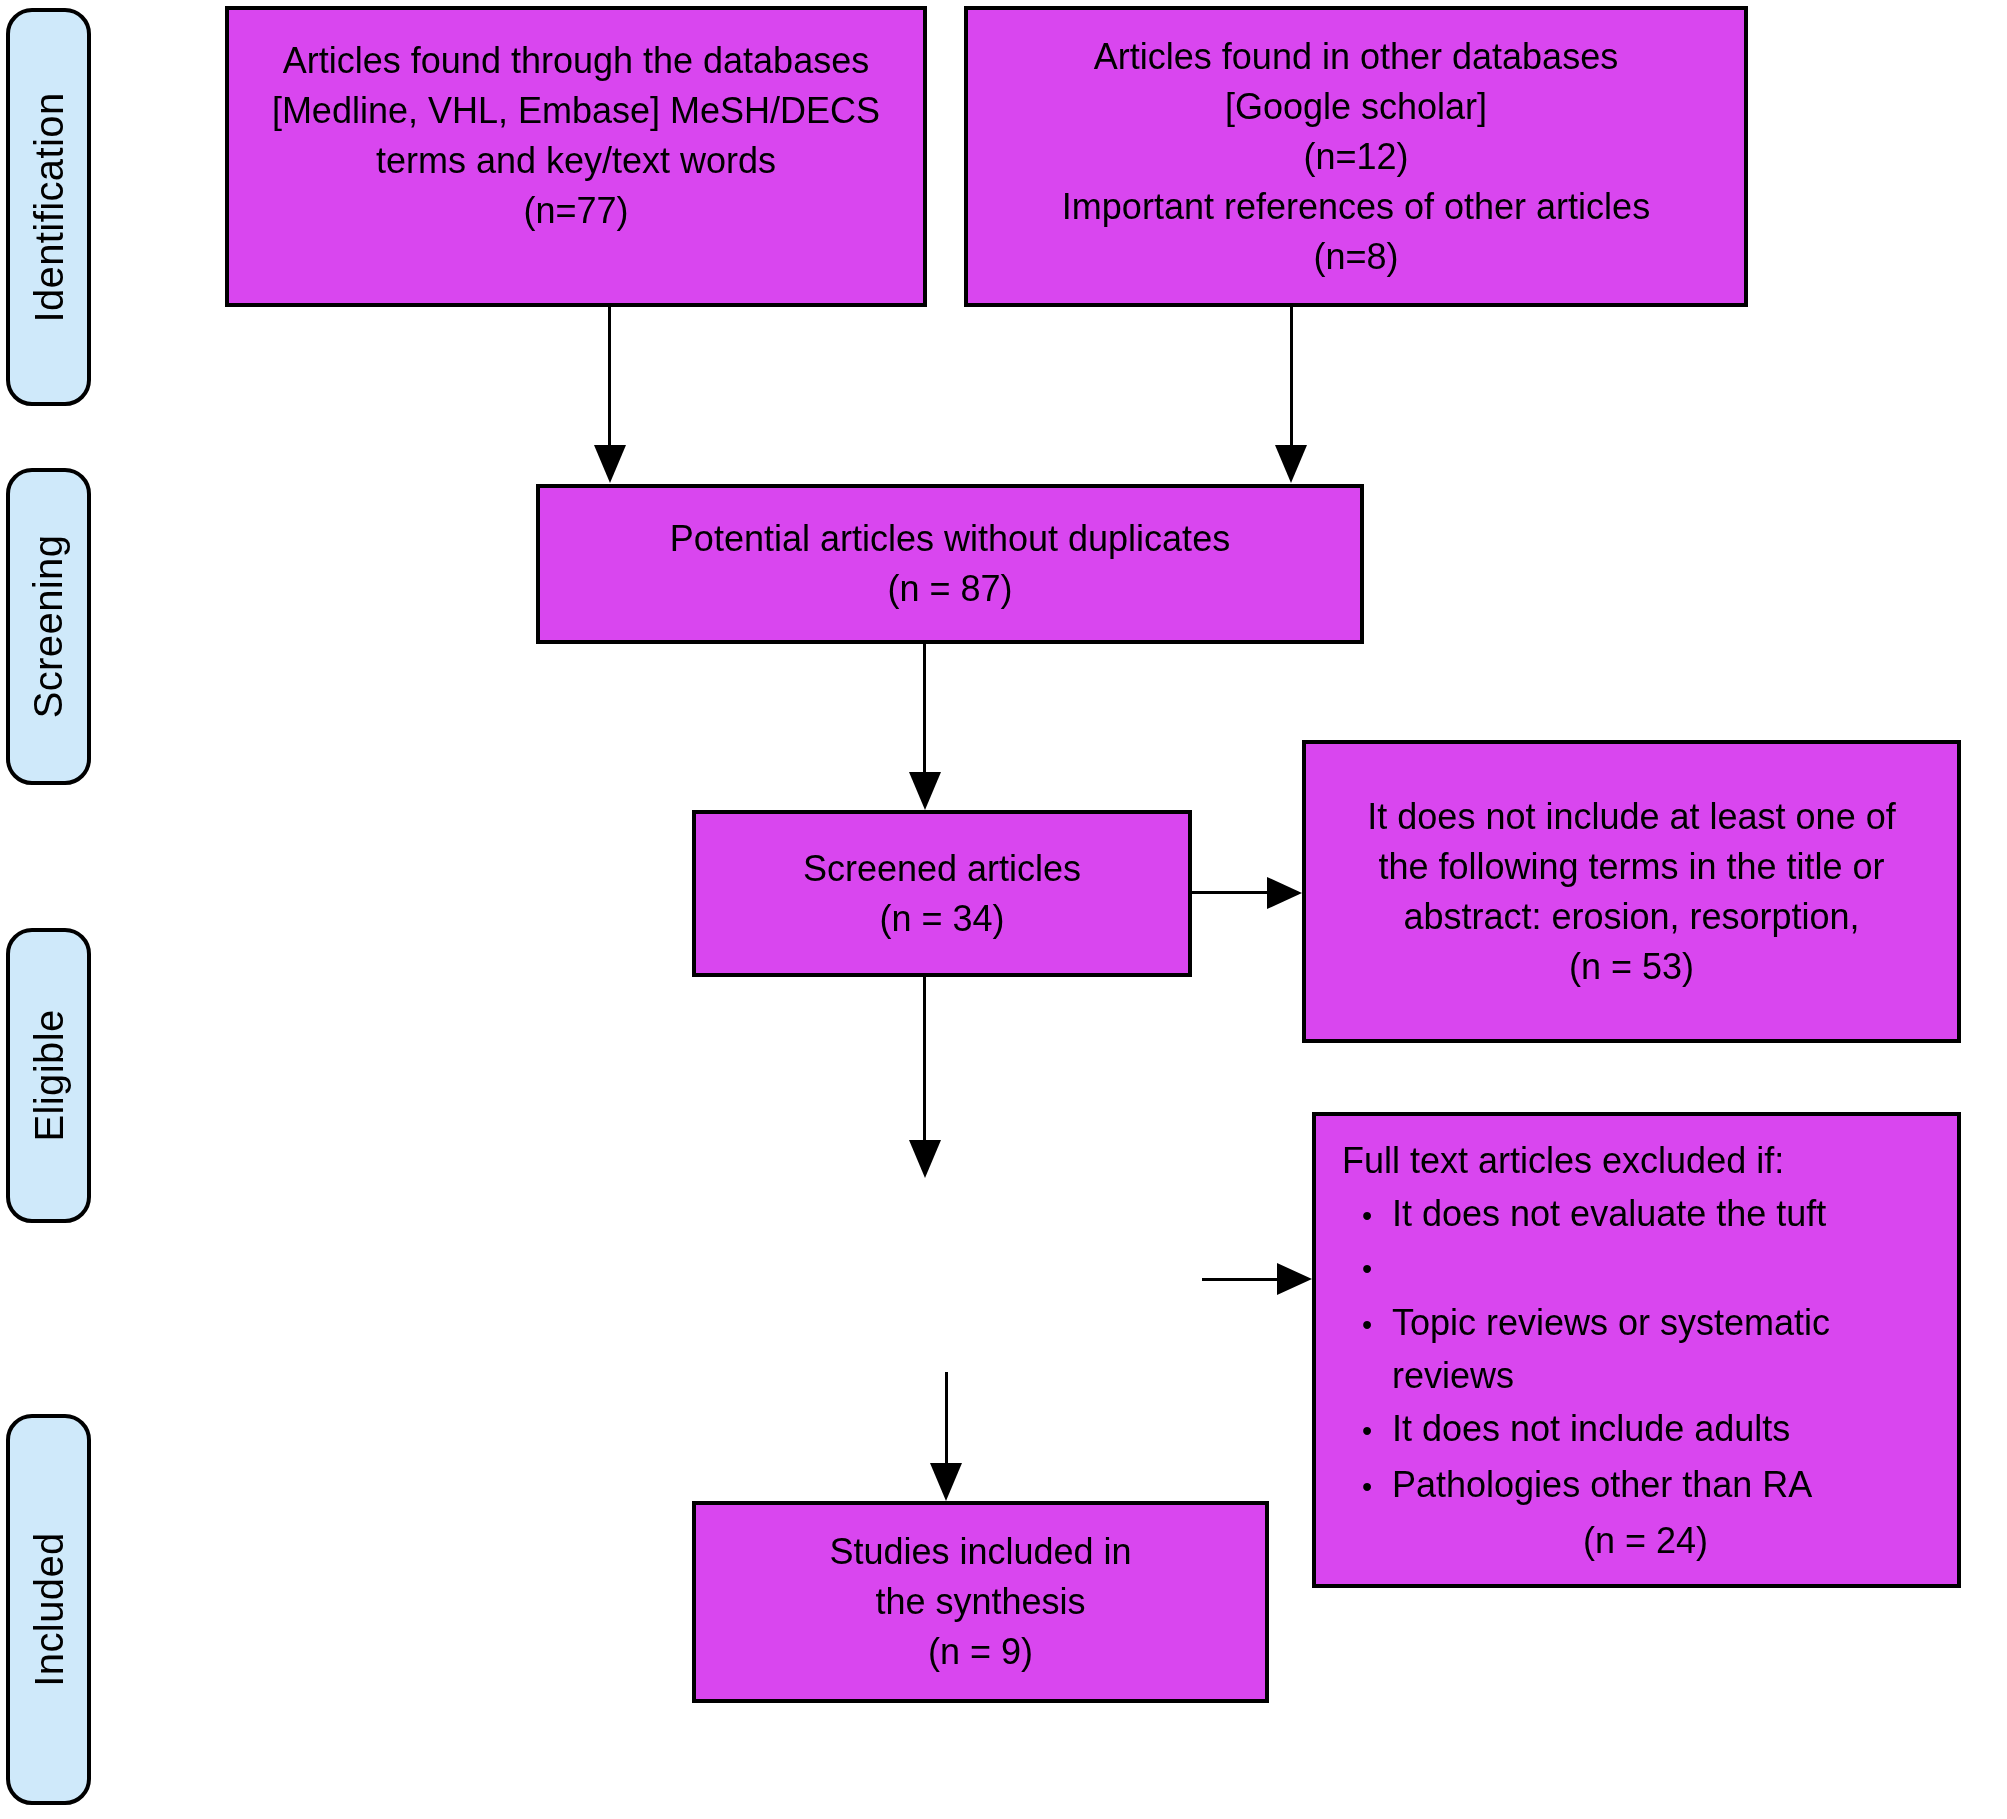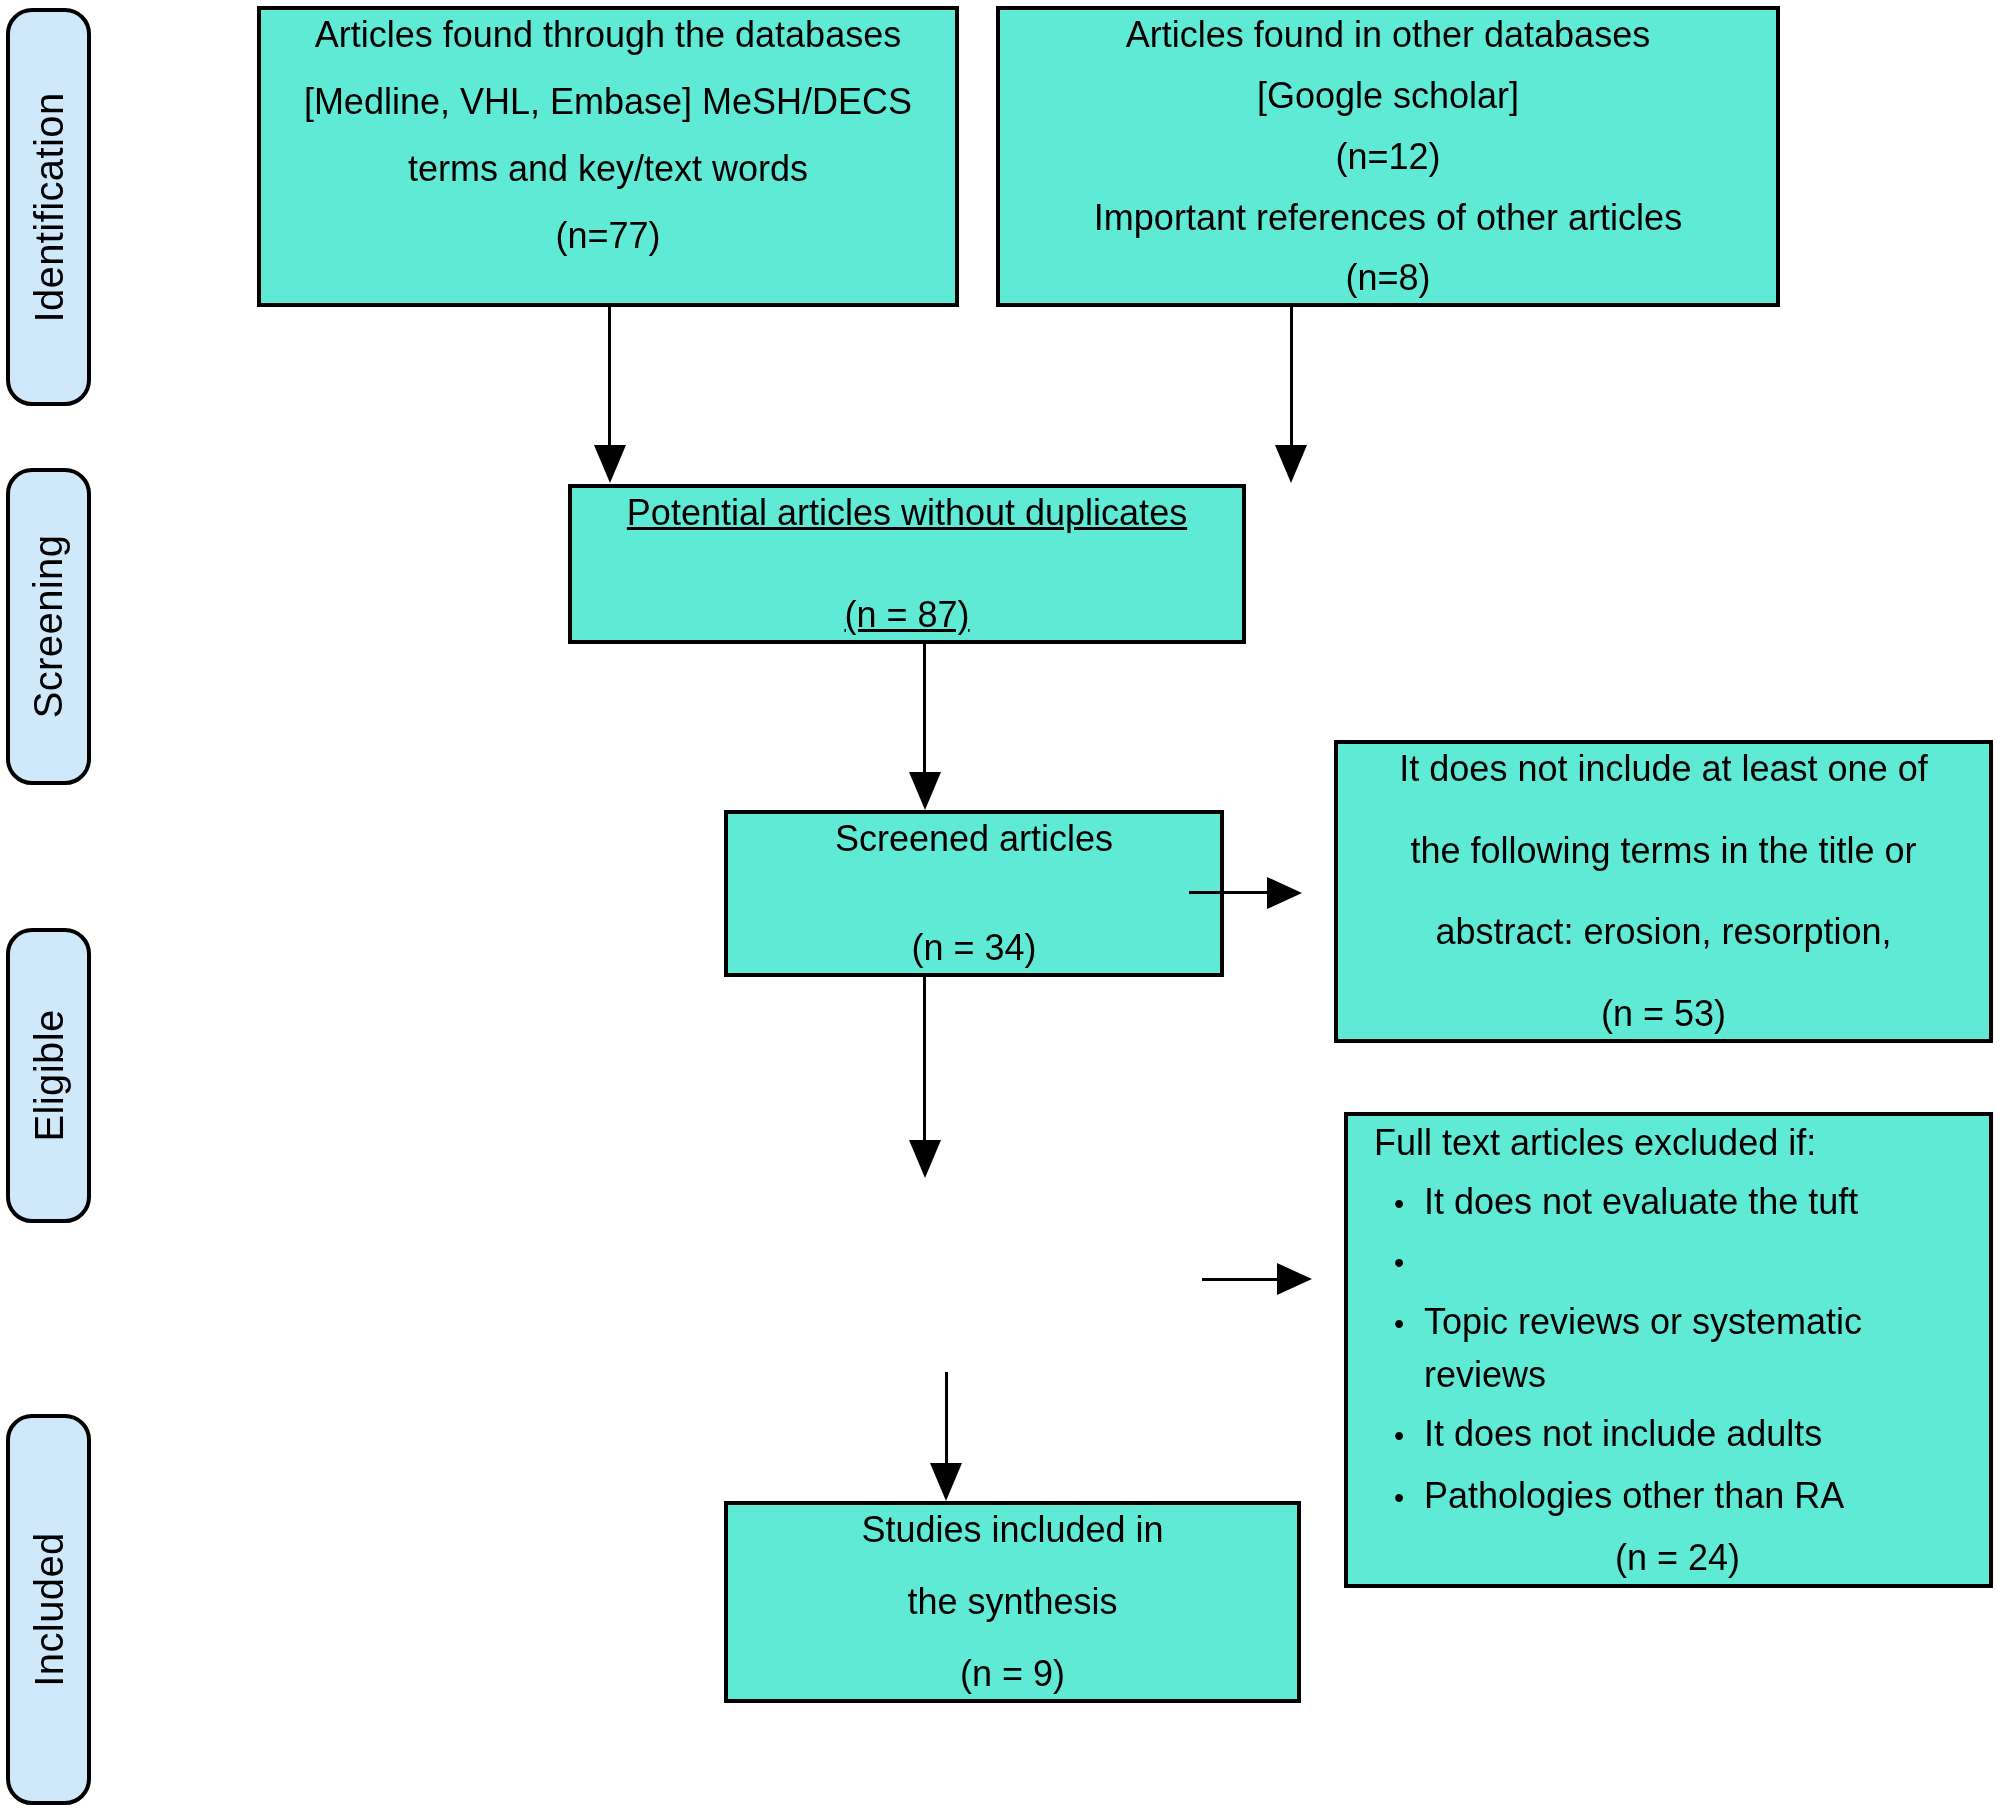--- a/index.html
+++ b/index.html
@@ -38,34 +38,33 @@
   }
   #stage-identification { top: 8px;   height: 398px; }
   #stage-screening      { top: 468px;  height: 317px; }
   #stage-eligible       { top: 928px; height: 295px; }
   #stage-included       { top: 1414px; height: 391px; }
 
   
   .box {
     position: absolute;
     box-sizing: border-box;
-    background: #5eead4;
+    background: #d946ef;
     border: 4px solid #000000;
     display: flex;
     flex-direction: column;
-    justify-content: space-between;
+    justify-content: center;
     align-items: center;
     text-align: center;
     font-size: 36px;
     line-height: 50px;
-    margin-left: 32px;
   }
   #box-db-search      { left: 225px;  top: 6.4px;    width: 702px; height: 301px; padding-bottom: 42px; }
   #box-other-sources  { left: 964px; top: 6.4px;    width: 784px; height: 301px; }
-  #box-dedup          { left: 536px;  top: 484px;  width: 678px; height: 160px; text-decoration: underline; }
+  #box-dedup          { left: 536px;  top: 484px;  width: 828px; height: 160px; }
   #box-screened       { left: 692px;  top: 810px; width: 500px; height: 167px; }
   #box-screen-excl    { left: 1302px; top: 740px;  width: 659px; height: 303px; }
   #box-fulltext       { left: 692px;  top: 1178px; width: 511px; height: 195px; padding-bottom: 24px; }
   #box-ft-excl        { left: 1312px; top: 1112px; width: 649px; height: 476px;
                         align-items: stretch; text-align: left;
                         padding: 0 8px 0 26px; line-height: 53px; }
   #box-included-synth { left: 692px;  top: 1501px; width: 577px; height: 202px; }
 
   .bullet-row { display: flex; align-items: baseline; }
   .bullet {

